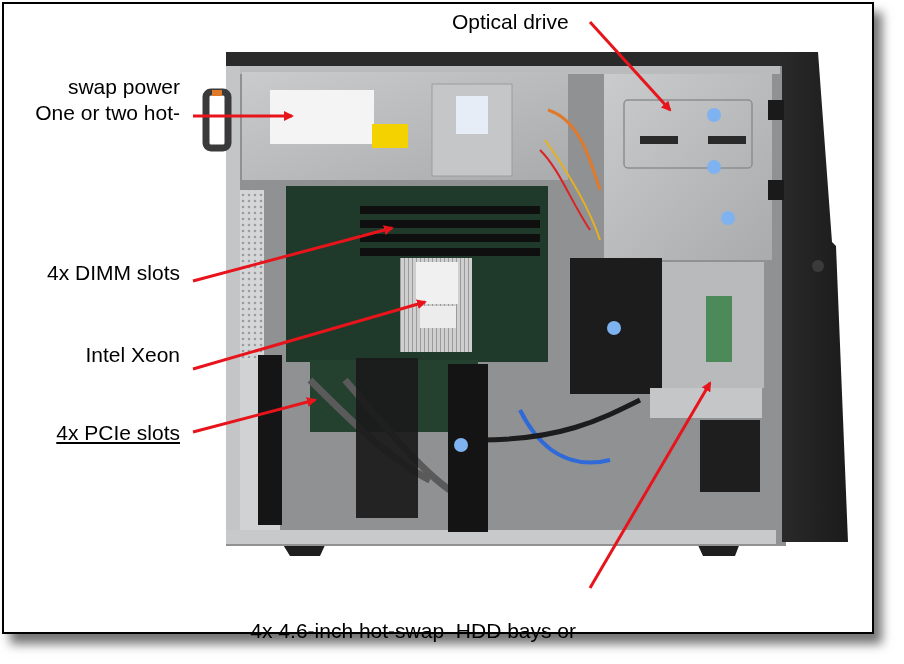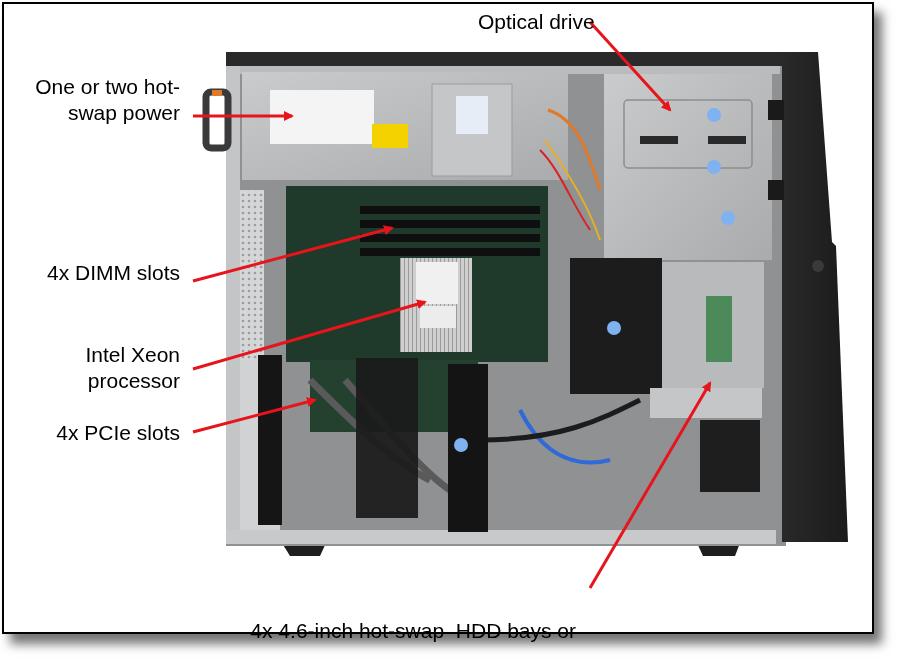--- a/index.html
+++ b/index.html
@@ -129,37 +129,36 @@
     <line x1="193" y1="116" x2="292" y2="116"></line>
     <line x1="590" y1="22" x2="670" y2="110"></line>
     <line x1="193" y1="281" x2="392" y2="228"></line>
     <line x1="193" y1="369" x2="425" y2="302"></line>
     <line x1="193" y1="432" x2="315" y2="400"></line>
     <line x1="590" y1="588" x2="710" y2="383"></line>
   </g>
 </svg>
 
 <div class="label right" style="left:10px; top:74px; width:170px;">
+  <span>swap power</span>
   <span>One or two hot-</span>
-  <span>swap power</span>
 </div>
 
-<div class="label" style="left:478px; top:9px;">
+<div class="label" style="left:452px; top:9px;">
   <span>Optical drive</span>
 </div>
 
 <div class="label right" style="left:10px; top:260px; width:170px;">
   <span>4x DIMM slots</span>
 </div>
 
 <div class="label right" style="left:10px; top:342px; width:170px;text-align:right;">
   <span>Intel Xeon</span>
-  <span>processor</span>
 </div>
 
-<div class="label right" style="left:10px; top:420px; width:170px;">
+<div class="label right" style="left:10px; top:420px; width:170px;text-decoration:underline;">
   <span>4x PCIe slots</span>
 </div>
 
 <div class="label right" style="left:196px; top:566px; width:380px; white-space:pre;">
   <span>4x 4.6-inch hot-swap  HDD bays or</span>
   
 </div>
 
 </body></html>

